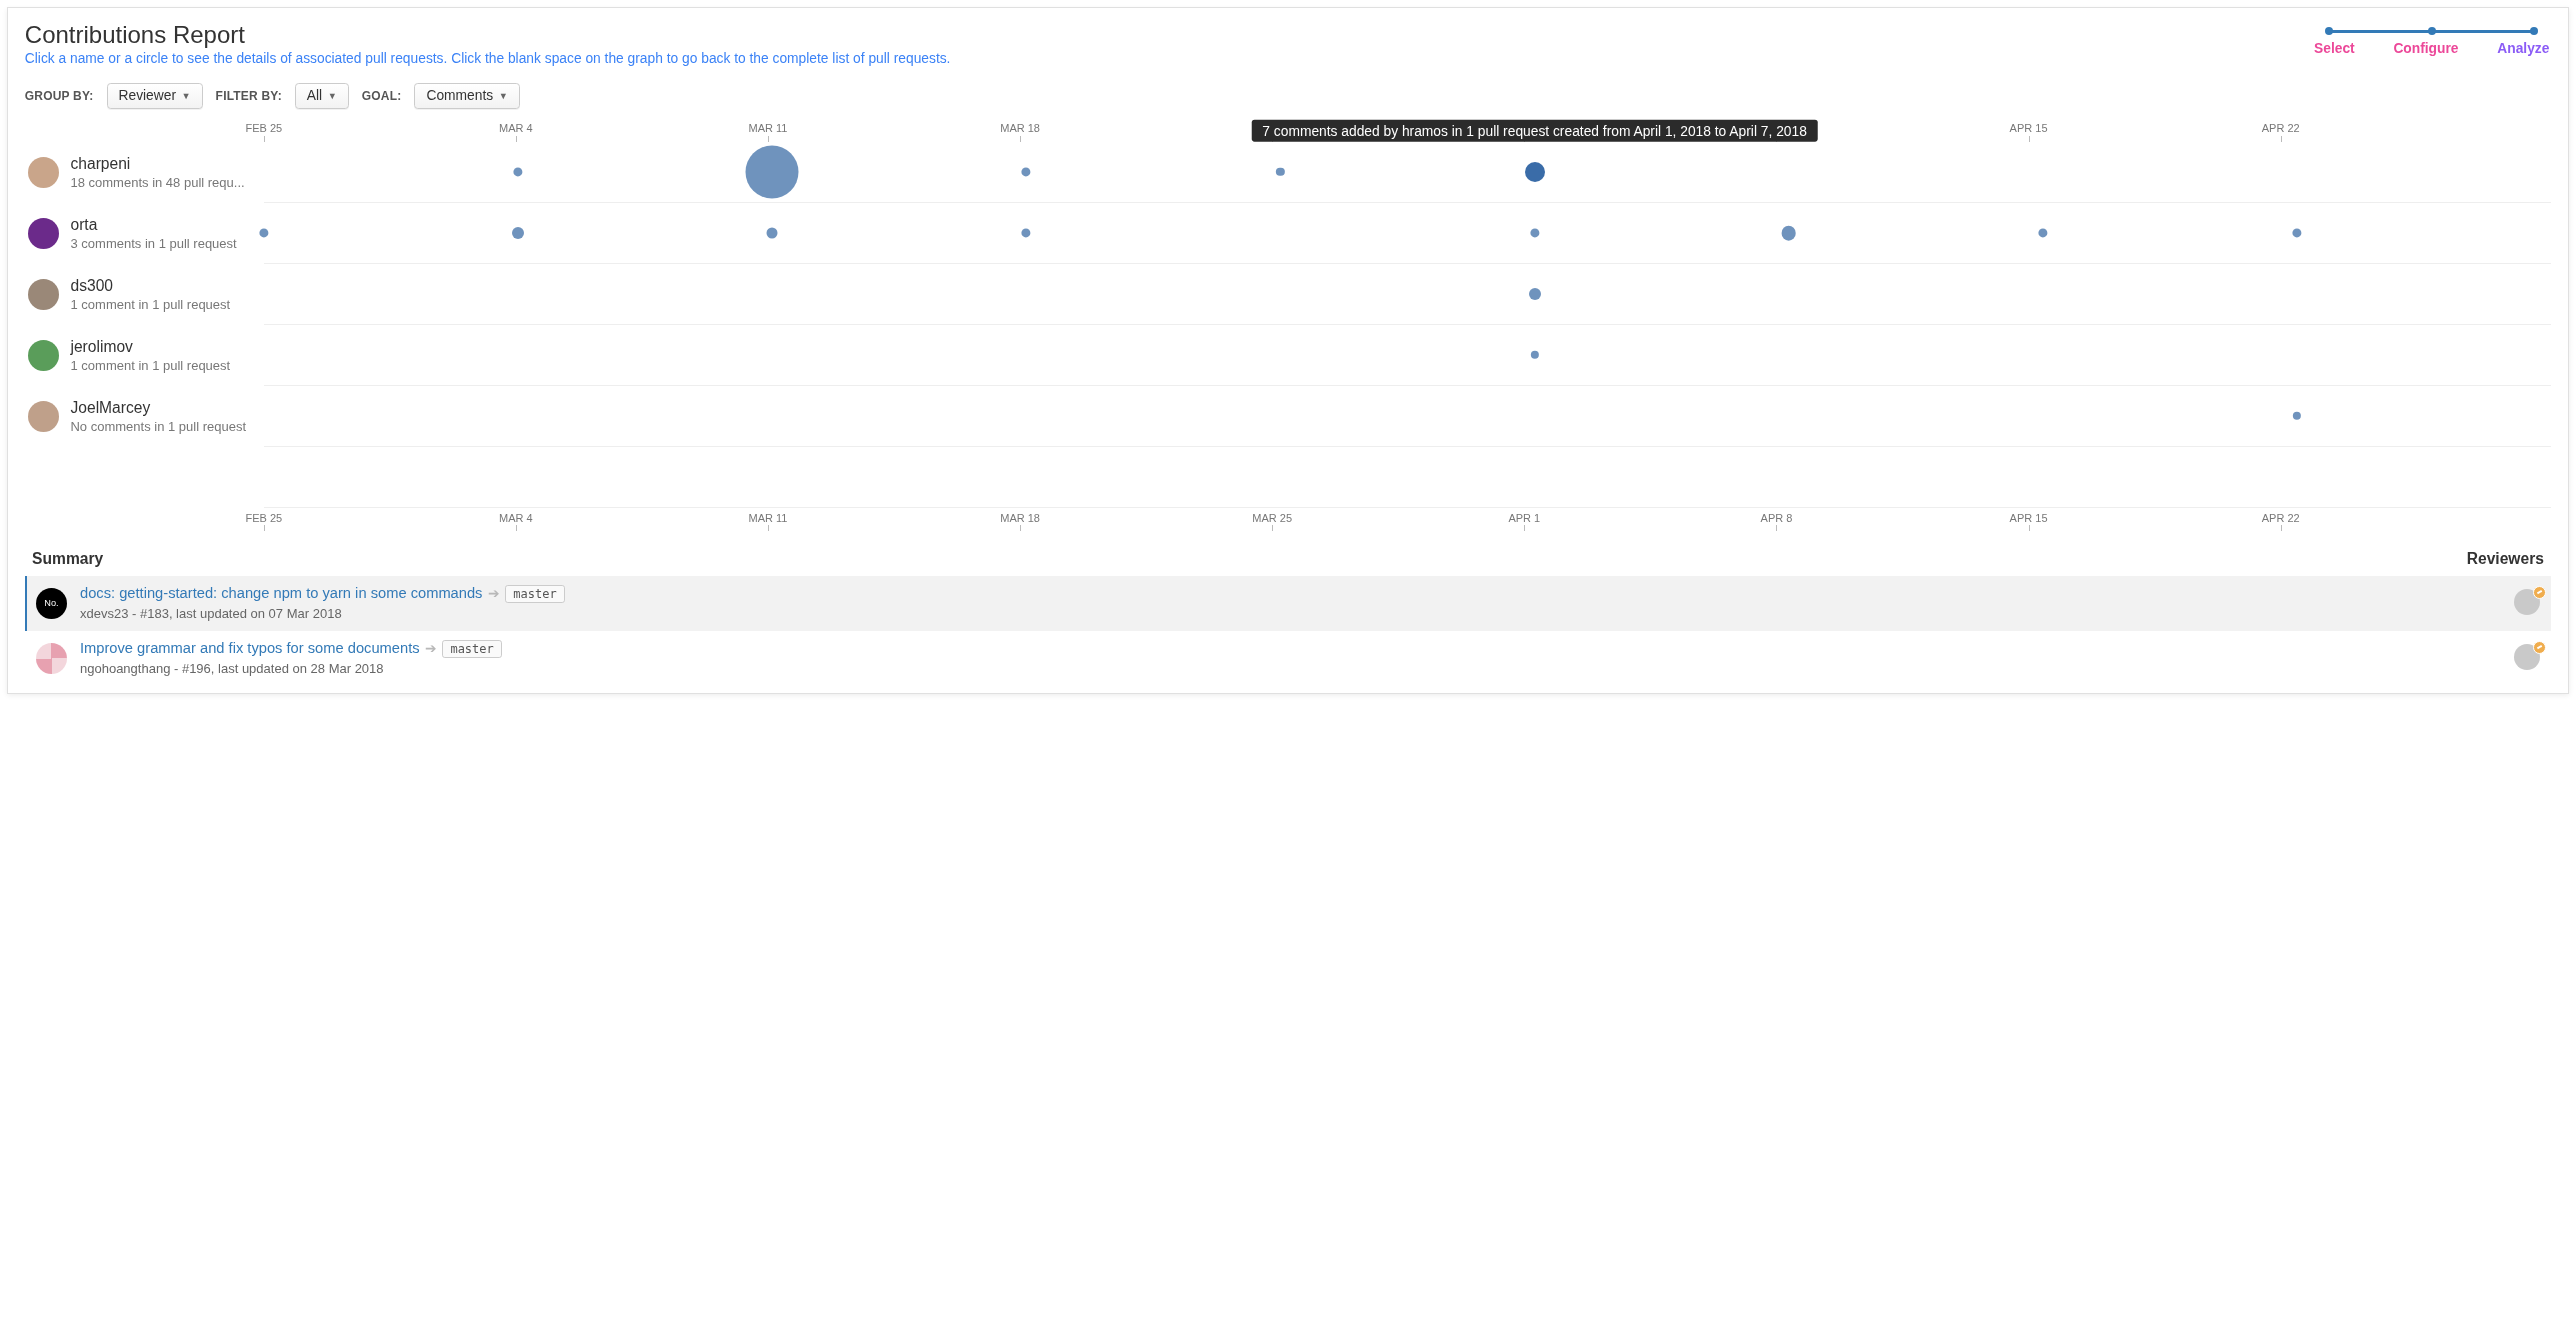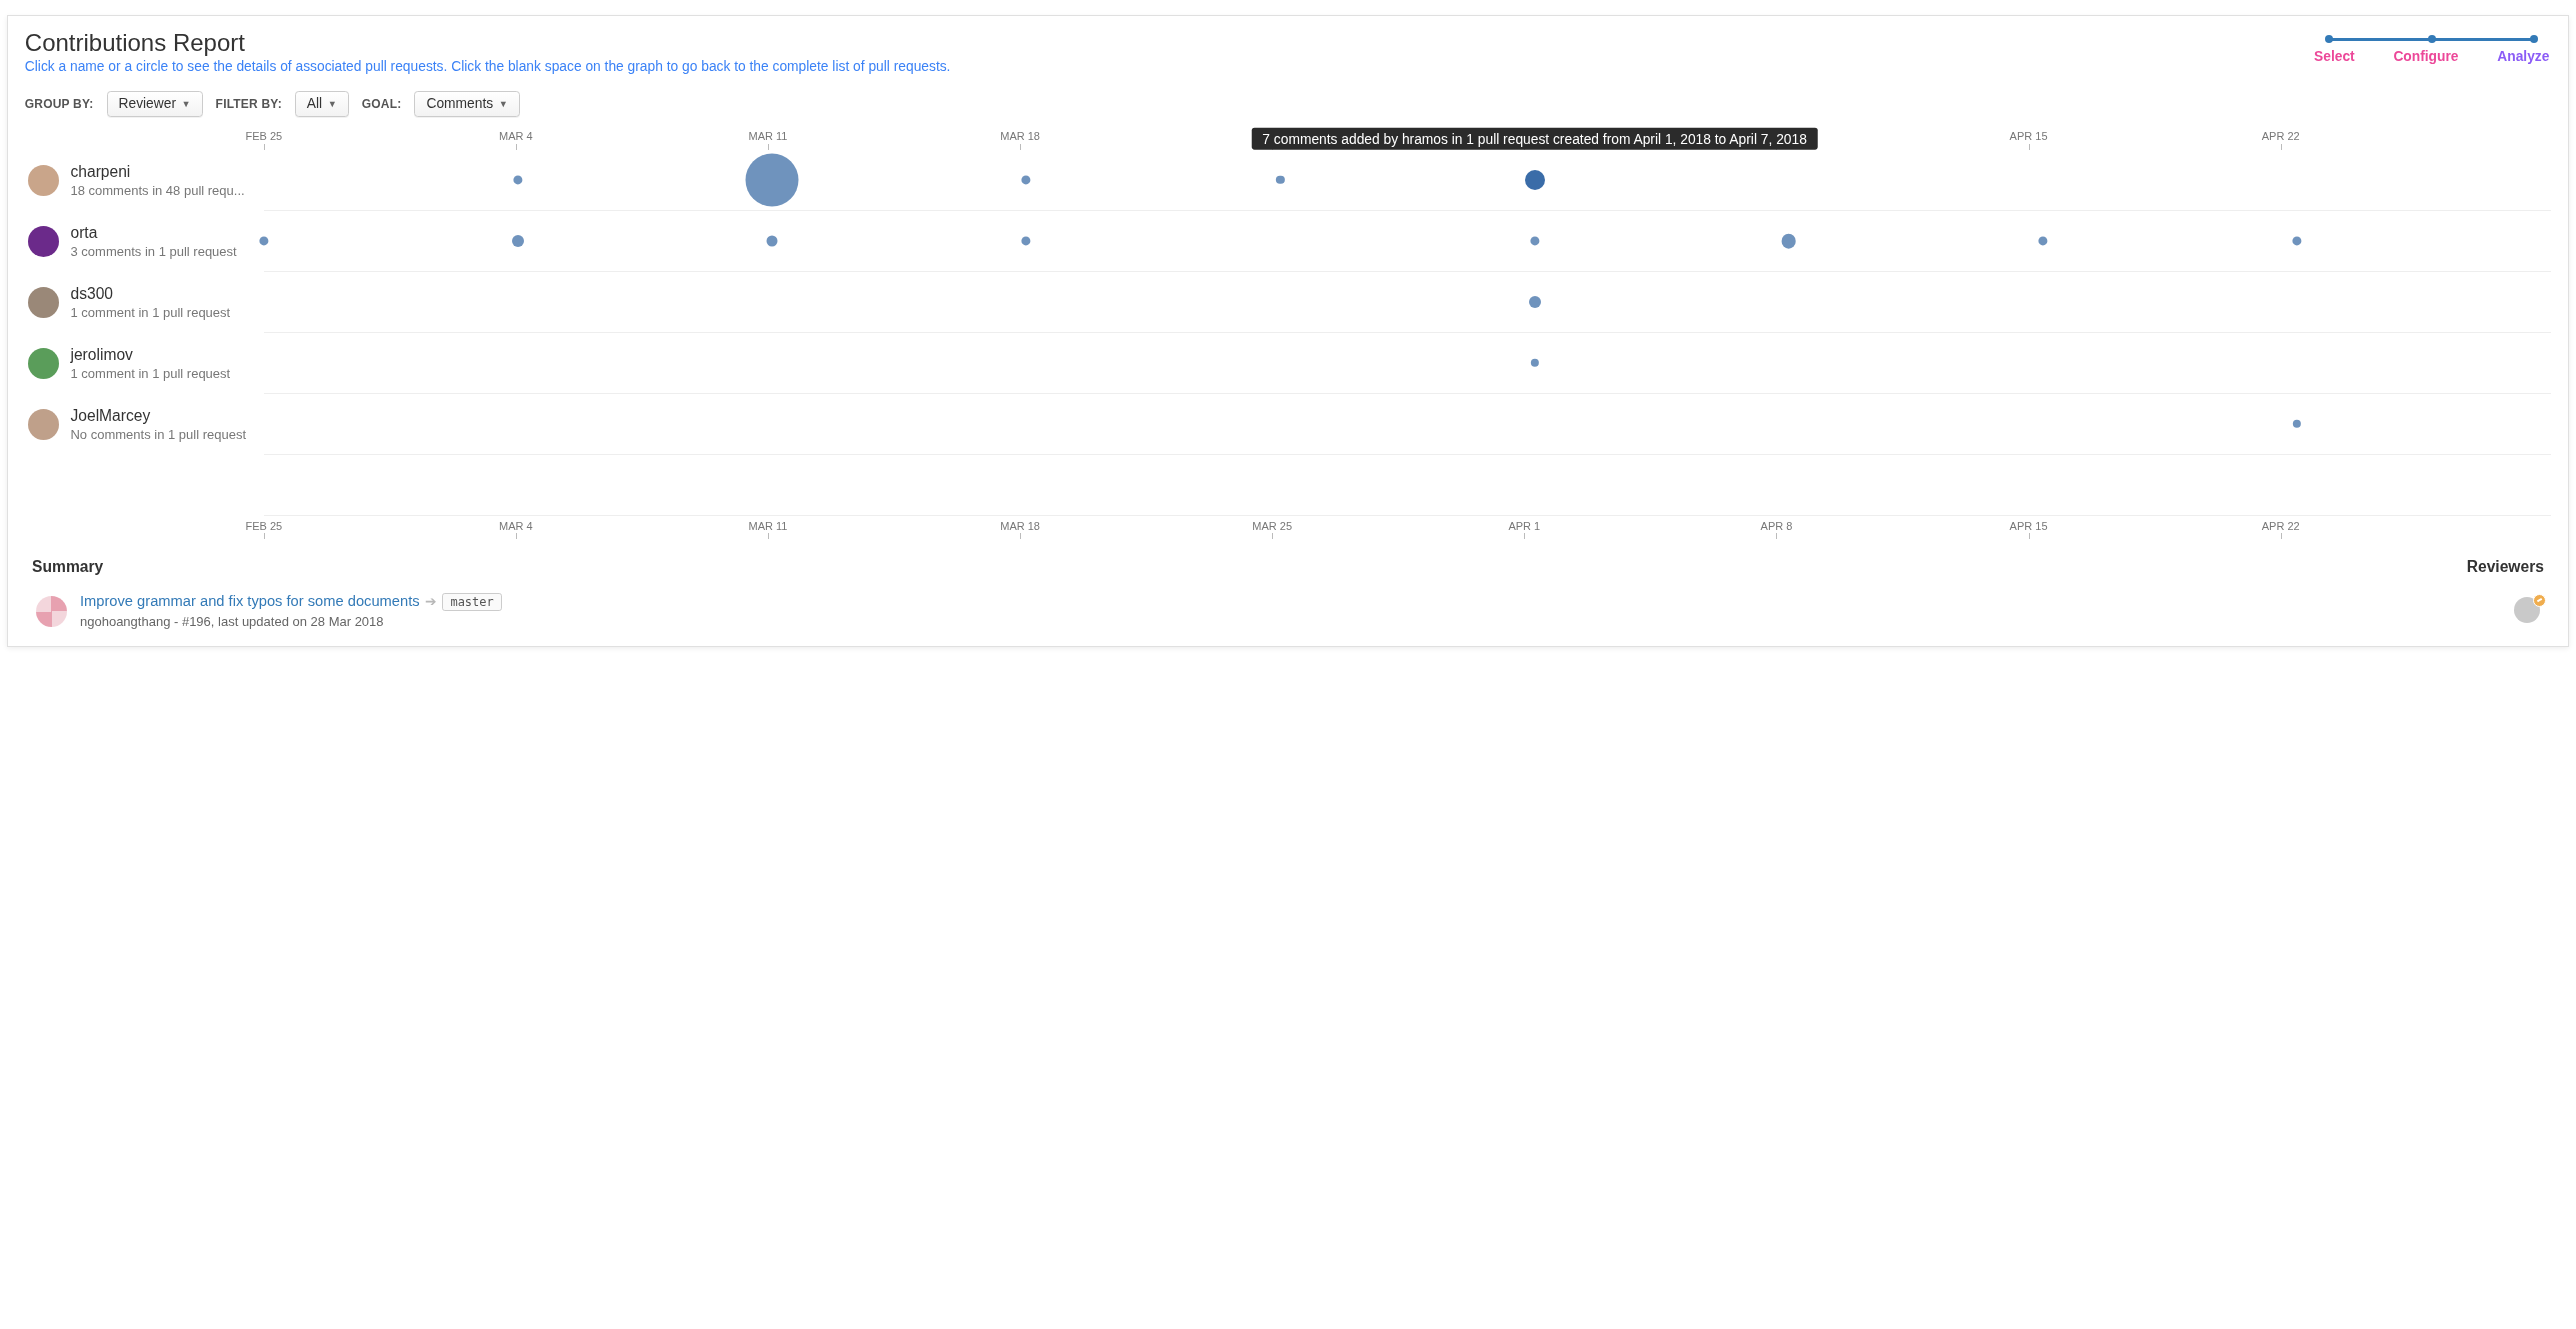--- a/index.html
+++ b/index.html
@@ -8,21 +8,20 @@
     font-size: 13px;
     color: #333;
     background: #fff;
     padding: 7.3px;
   }
   .container {
     border: 0.9px solid #e0e0e0;
     box-shadow: 0 1.8px 5.5px rgba(0,0,0,0.08);
     padding: 13px 16.5px 7.3px 16.5px;
     background: #fff;
-    margin-top: 8px;
   }
   
   .top-row { display: flex; justify-content: space-between; align-items: flex-start; }
   .title-block h1 { font-size: 24px; font-weight: 400; color: #333; }
   .title-block p  { font-size: 13.8px; color: #3b82f6; margin-top: 1.8px; }
   
   .stepper { min-width: 239px; margin-top: 1.8px; }
   .stepper-line { position: relative; height: 7.3px; margin: 3.7px 16.5px 7.3px 16.5px; }
   .stepper-line .bar { position: absolute; top: 2.8px; left: 0; right: 0; height: 3.7px; background: #337ab7; border-radius: 1.8px; }
   .stepper-line .dot { position: absolute; top: 0; width: 8.3px; height: 8.3px; border-radius: 50%; background: #337ab7; }
@@ -303,20 +302,31 @@
           </div>
         </div>
     </div>
   </div>
 
   <div class="summary-head">
     <span>Summary</span>
     <span>Reviewers</span>
   </div>
   <div id="summary-rows">
+      <div class="pr-row selected">
+        <div class="pr-badge">No.</div>
+        <div class="pr-main">
+          <div><span class="pr-title">docs: getting-started: change npm to yarn in some commands</span><span class="pr-arrow">➔</span><span class="branch">master</span></div>
+          <div class="pr-sub">xdevs23 - #183, last updated on 07 Mar 2018</div>
+        </div>
+        <div class="reviewer-chip">
+          <div class="rc-av"></div>
+          <div class="rc-status"></div>
+        </div>
+      </div>
       <div class="pr-row">
         <div class="pr-badge pink"></div>
         <div class="pr-main">
           <div><span class="pr-title">Improve grammar and fix typos for some documents</span><span class="pr-arrow">➔</span><span class="branch">master</span></div>
           <div class="pr-sub">ngohoangthang - #196, last updated on 28 Mar 2018</div>
         </div>
         <div class="reviewer-chip">
           <div class="rc-av"></div>
           <div class="rc-status"></div>
         </div>

